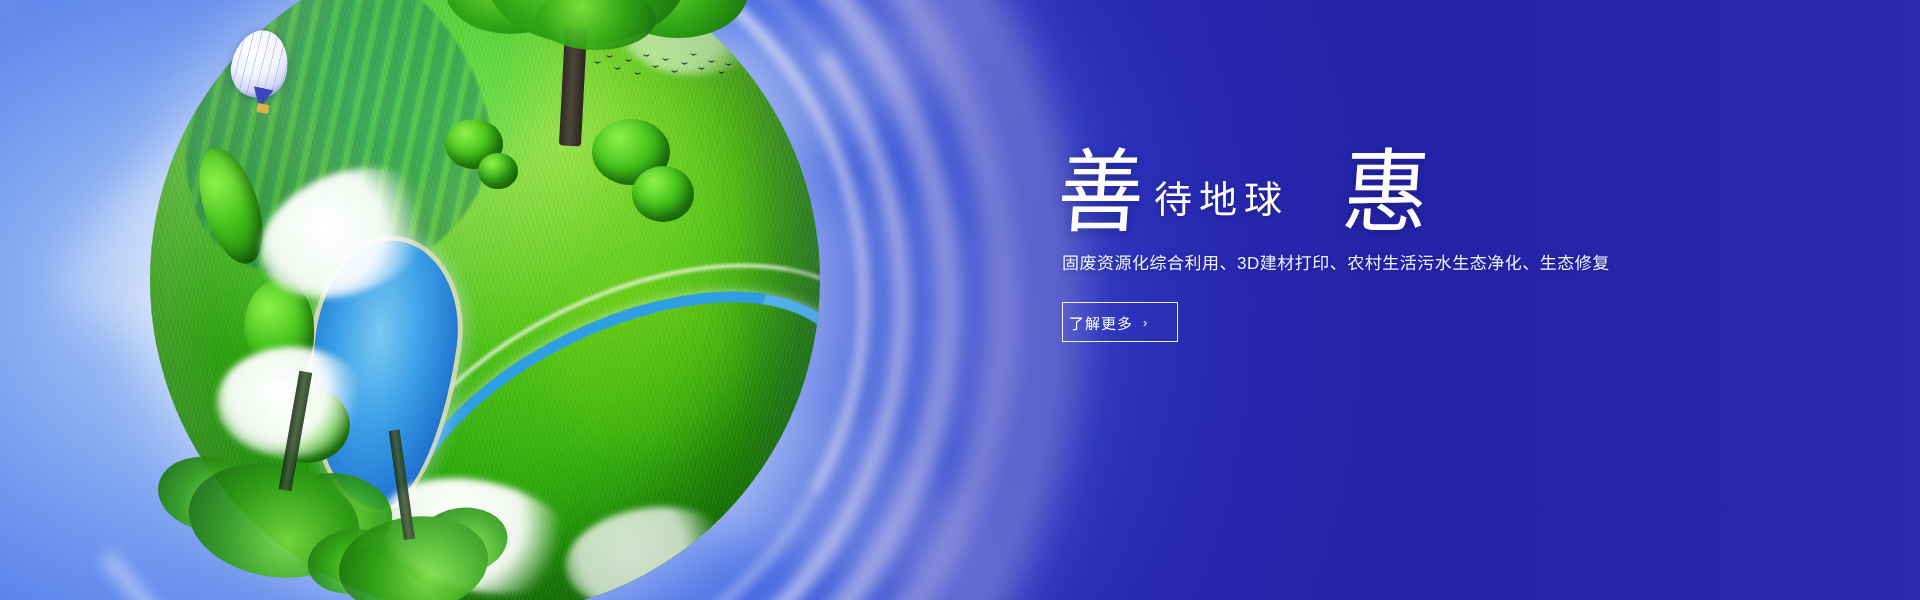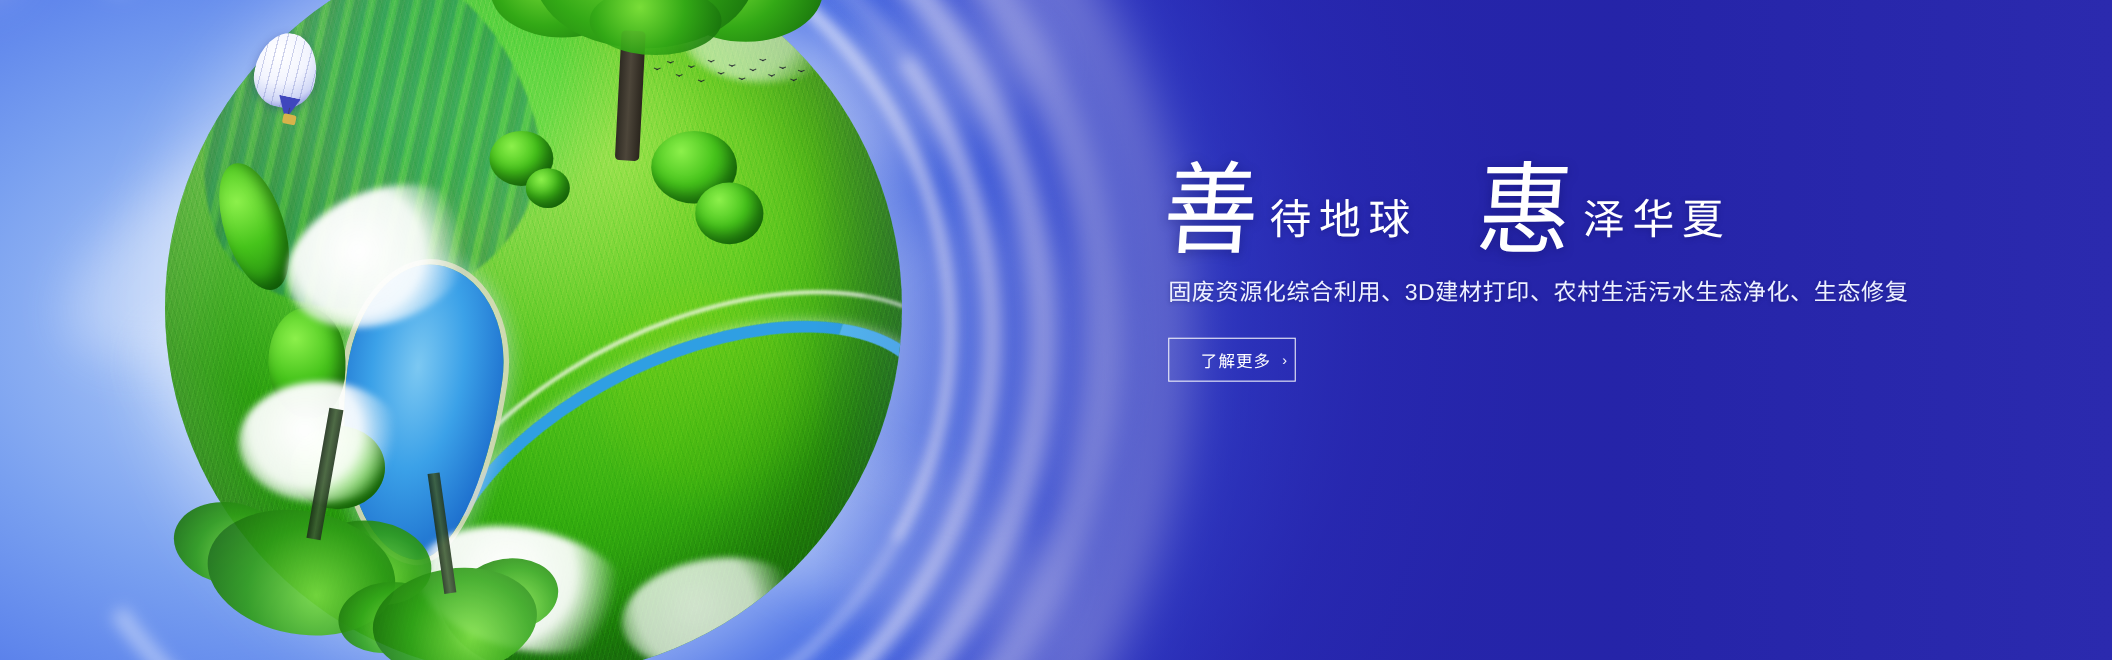--- a/index.html
+++ b/index.html
@@ -321,31 +321,31 @@
   .subline {
     margin: 30px 0 0 4px;
     font-size: 26px;
     letter-spacing: 8px;
     font-weight: 400;
     color: #f4f6ff;
     text-shadow: 0 1px 5px rgba(10,10,70,0.35);
   }
   .descline {
     margin: 24px 0 0 4px;
-    font-size: 21px;
+    font-size: 17px;
     letter-spacing: 0.5px;
     color: #eef1ff;
     text-shadow: 0 1px 4px rgba(10,10,70,0.35);
   }
   .cta {
     margin-top: 28px;
     margin-left: 4px;
     display: inline-flex;
     align-items: center;
-    justify-content: flex-end;
+    justify-content: flex-start;
     gap: 10px;
     width: 116px;
     height: 40px;
     border: 1px solid rgba(255,255,255,0.92);
     background: transparent;
     color: #ffffff;
     font-size: 15px;
     letter-spacing: 1px;
     cursor: pointer;
     font-family: inherit;
@@ -443,21 +443,20 @@
 
   <div class="bg-right"></div>
 
   <div class="copy">
 
     <div class="headline">
       <span class="brush">善</span>
       <span class="brush-sm">待地球</span>
       <span class="gap"></span>
       <span class="brush">惠</span>
-      <span class="brush-sm">泽华夏</span>
     </div>
 
 
     <div class="descline">固废资源化综合利用、3D建材打印、农村生活污水生态净化、生态修复</div>
 
     <button class="cta">
       <span>了解更多</span>
       <span class="chev">›</span>
     </button>
 

